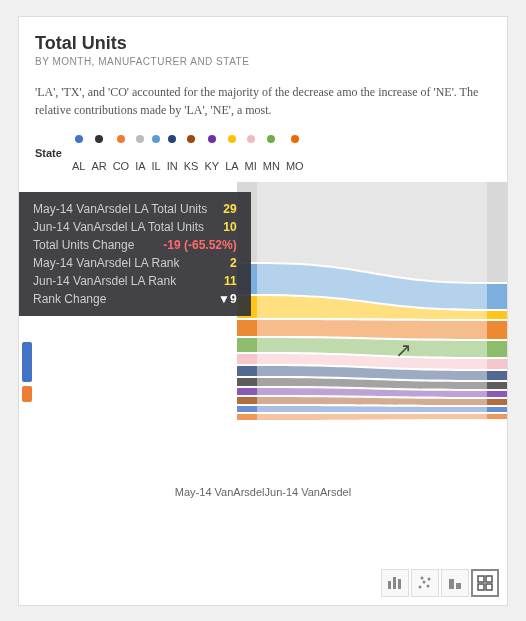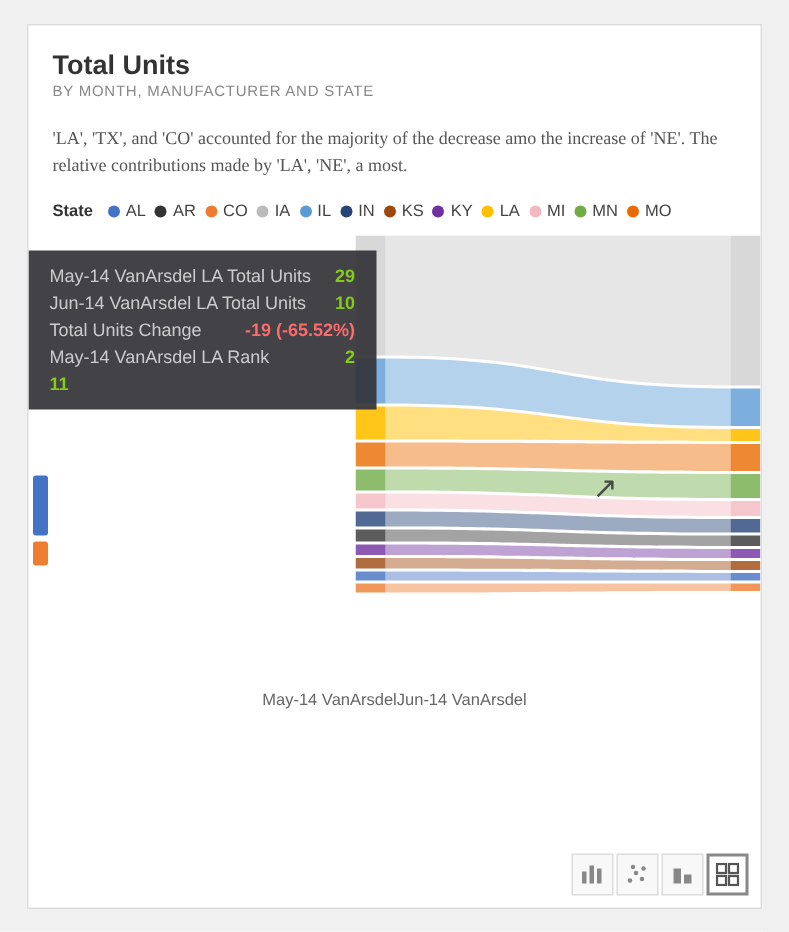--- a/index.html
+++ b/index.html
@@ -69,23 +69,24 @@
 
     .legend-label {
       font-weight: 600;
       margin-right: 4px;
       color: #333;
     }
 
     .legend-item {
       display: flex;
       align-items: center;
-      gap: 4px;
+      gap: 17px;
       white-space: nowrap;
       font-size: 11px;
+      flex-direction: column;
     }
 
     .legend-dot {
       width: 8px;
       height: 8px;
       border-radius: 50%;
       display: inline-block;
     }
 
     .chart-area {
@@ -119,21 +120,21 @@
       margin-bottom: 0;
     }
 
     .tooltip-key {
       color: #ccc;
       text-align: left;
       flex: 1;
     }
 
     .tooltip-value {
-      color: #84cc16;
+      color: #fde047;
       font-weight: 600;
       white-space: nowrap;
     }
 
     .tooltip-value.negative {
       color: #ff6b6b;
       text-align: center;
     }
 
     .rank-change {
@@ -283,21 +284,26 @@
         </div>
         <div class="tooltip-row">
           <span class="tooltip-key">Total Units Change</span>
           <span class="tooltip-value negative">-19 (-65.52%)</span>
         </div>
         <div class="tooltip-row">
           <span class="tooltip-key">May-14 VanArsdel LA Rank</span>
           <span class="tooltip-value">2</span>
         </div>
         <div class="tooltip-row">
+          <span class="tooltip-key">Jun-14 VanArsdel LA Rank</span>
           <span class="tooltip-value">11</span>
+        </div>
+        <div class="tooltip-row">
+          <span class="tooltip-key">Rank Change</span>
+          <span class="rank-change">▼9</span>
         </div>
       </div>
 
       <svg class="sankey-svg" viewBox="0 0 270 300" xmlns="http://www.w3.org/2000/svg">
 
         <rect x="0" y="0" width="20" height="80" fill="#c8c8c8" opacity="0.7"></rect>
 
         <rect x="0" y="82" width="20" height="30" fill="#5B9BD5" opacity="0.8"></rect>
 
         <rect x="0" y="114" width="20" height="22" fill="#FFC000" opacity="0.9"></rect>

